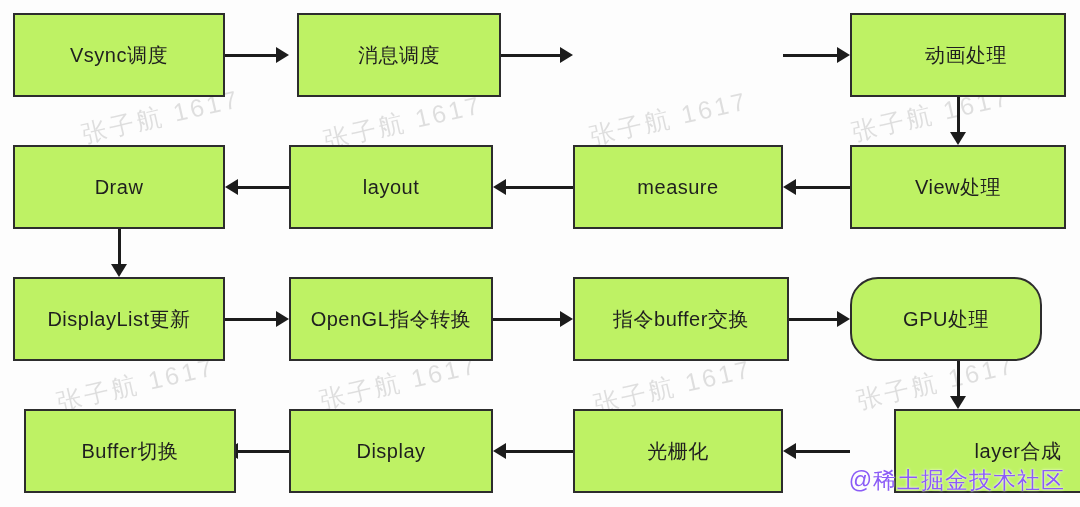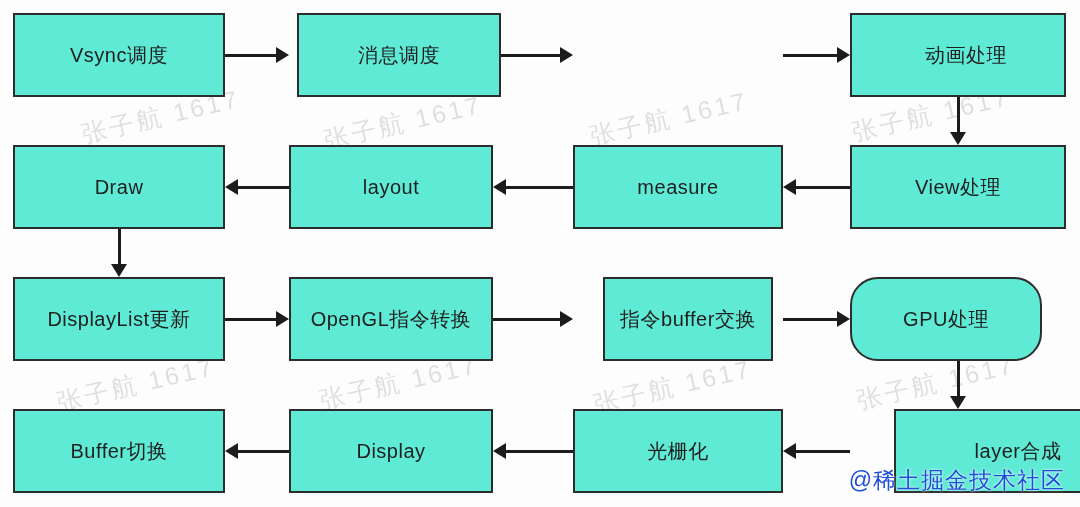--- a/index.html
+++ b/index.html
@@ -12,21 +12,21 @@
   .canvas {
     position: relative;
     width: 1080px; height: 507px;
     background: #fdfdfd;
   }
   
   .node {
     position: absolute;
     box-sizing: border-box;
     height: 84px;
-    background: #5eead4;
+    background: #bef264;
     border: 2.5px solid #2d2d2d;
     display: flex;
     align-items: center;
     justify-content: center;
     font-size: 20px;
     color: #1f1f1f;
     letter-spacing: 0.5px;
     z-index: 2;
   }
   
@@ -83,21 +83,21 @@
     white-space: nowrap;
     z-index: 0;
     user-select: none;
   }
   
   .credit {
     position: absolute;
     right: 15px;
     top: 465px;
     font-size: 23px;
-    color: #1d4ed8;
+    color: #8b5cf6;
     letter-spacing: 1px;
     white-space: nowrap;
     text-shadow: 0 0 3px rgba(255,255,255,0.95), 0 0 1px rgba(255,255,255,0.95);
     z-index: 3;
   }
 </style>
 </head>
 <body>
 
 <div class="canvas">
@@ -115,24 +115,24 @@
   <div class="node" style="left:289px; top:13px; width:204px;margin-left:8px;">消息调度</div>
   <div class="node" style="left:850px; top:13px; width:216px;padding-left:16px;">动画处理</div>
 
   <div class="node" style="left:13px;  top:145px; width:212px;">Draw</div>
   <div class="node" style="left:289px; top:145px; width:204px;">layout</div>
   <div class="node" style="left:573px; top:145px; width:210px;">measure</div>
   <div class="node" style="left:850px; top:145px; width:216px;">View处理</div>
 
   <div class="node" style="left:13px;  top:277px; width:212px;">DisplayList更新</div>
   <div class="node" style="left:289px; top:277px; width:204px;">OpenGL指令转换</div>
-  <div class="node" style="left:573px; top:277px; width:170px;margin-left:30px;">指令buffer交换</div>
+  <div class="node" style="left:573px; top:277px; width:216px;">指令buffer交换</div>
   <div class="node" style="left:850px; top:277px; width:192px;border-radius:28px;">GPU处理</div>
 
-  <div class="node" style="left:13px;  top:409px; width:212px;">Buffer切换</div>
+  <div class="node" style="left:24px;  top:409px; width:212px;">Buffer切换</div>
   <div class="node" style="left:289px; top:409px; width:204px;">Display</div>
   <div class="node" style="left:573px; top:409px; width:210px;">光栅化</div>
   <div class="node" style="left:850px; top:409px; width:248px;margin-left:44px;">layer合成</div>
 
   <div class="ar right" style="left:225px; top:54px; width:51px;"></div>
   <div class="ar right" style="left:493px; top:54px; width:67px;"></div>
   <div class="ar right" style="left:783px; top:54px; width:54px;"></div>
 
   <div class="ar left" style="left:238px; top:186px; width:51px;"></div>
   <div class="ar left" style="left:506px; top:186px; width:67px;"></div>

